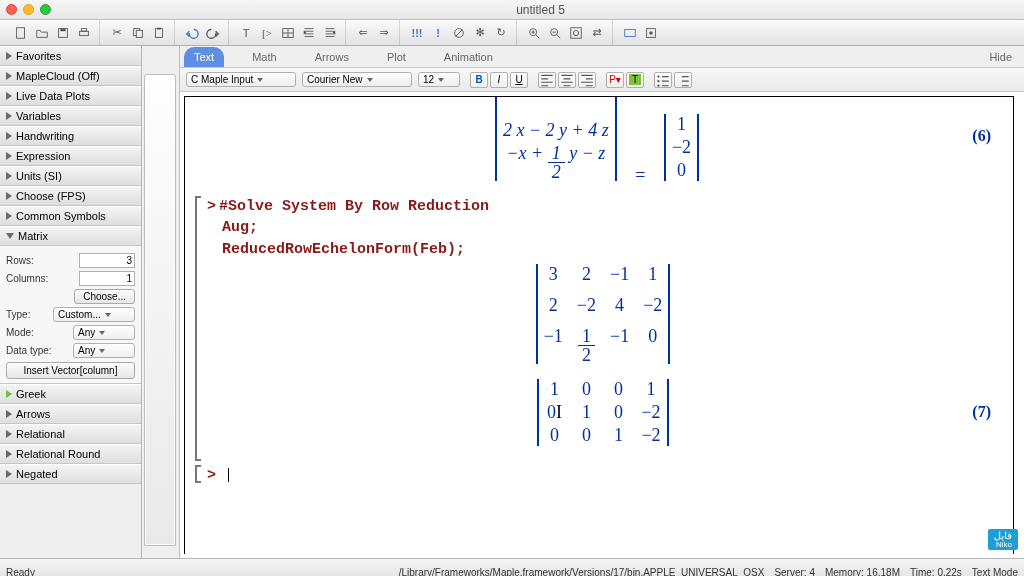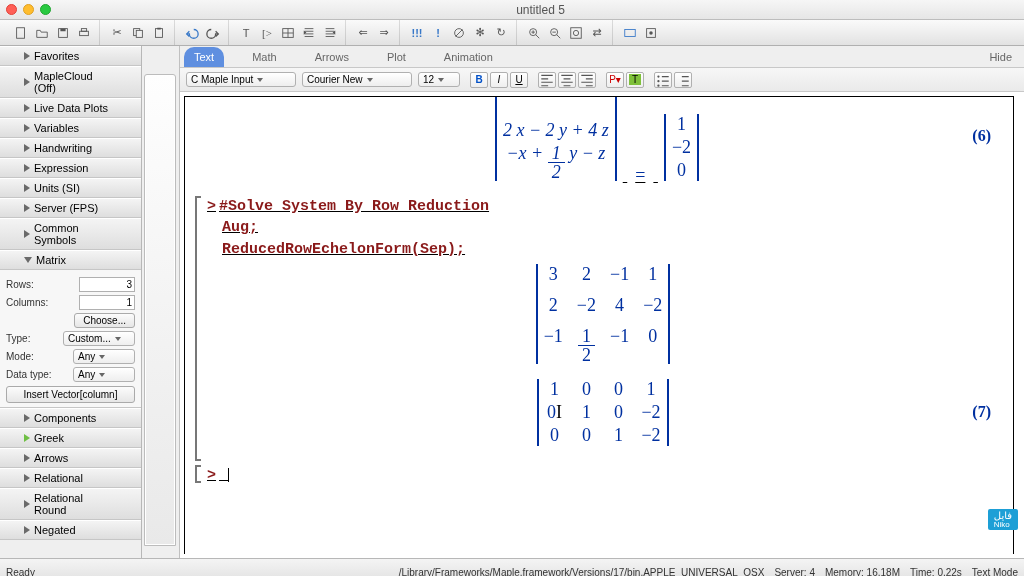--- a/index.html
+++ b/index.html
@@ -19,21 +19,21 @@
 .tool-group { display: flex; gap: 3px; padding: 0 6px; border-right: 1px solid rgba(0,0,0,.12); height: 100%; align-items: center; }
 .tool-group:last-child { border-right: none; }
 .tbtn { width: 18px; height: 18px; display: flex; align-items: center; justify-content: center; color: #555; cursor: pointer; border-radius: 2px; }
 .tbtn svg { width: 14px; height: 14px; }
 
 
 .main { display: flex; height: calc(576px - 20px - 26px - 18px); }
 
 
 .sidebar { width: 142px; background: #efefef; border-right: 1px solid #b7b7b7; overflow-y: auto; }
-.palette-head { background: linear-gradient(#f4f4f4,#dedede); border-bottom: 1px solid #c6c6c6; border-top: 1px solid #fff; padding: 3px 24px; display: flex; align-items: center; gap: 4px; cursor: pointer; font-size: 11px; }
+.palette-head { background: linear-gradient(#f4f4f4,#dedede); border-bottom: 1px solid #c6c6c6; border-top: 1px solid #fff; padding: 3px 6px; display: flex; align-items: center; gap: 4px; cursor: pointer; font-size: 11px; }
 .tri { width: 0; height: 0; display: inline-block; }
 .tri-right { border-left: 6px solid #6a6a6a; border-top: 4px solid transparent; border-bottom: 4px solid transparent; }
 .tri-down { border-top: 6px solid #6a6a6a; border-left: 4px solid transparent; border-right: 4px solid transparent; }
 .tri-green-r { border-left: 6px solid #6fbf44; border-top: 4px solid transparent; border-bottom: 4px solid transparent; }
 .palette-body { background: #f7f7f7; padding: 4px 6px; border-bottom: 1px solid #c6c6c6; }
 .row-field { display: flex; align-items: center; gap: 4px; margin: 3px 0; }
 .row-field label { flex: 1; font-size: 10px; color: #333; }
 .row-field input, .row-field select { width: 56px; font-size: 10px; border: 1px solid #b0b0b0; background: #fff; padding: 1px 2px; }
 .btn-choose { font-size: 10px; border: 1px solid #aaa; background: linear-gradient(#fcfcfc,#e6e6e6); padding: 1px 8px; border-radius: 3px; cursor: pointer; margin-left: auto; }
 .btn-insert { display: block; width: 100%; font-size: 10px; border: 1px solid #aaa; background: linear-gradient(#fcfcfc,#e6e6e6); padding: 2px 4px; border-radius: 3px; cursor: pointer; margin-top: 4px; overflow: hidden; text-overflow: ellipsis; white-space: nowrap; }
@@ -49,39 +49,39 @@
 .ctab.active { background: #5f8fe0; color: #fff; border-radius: 10px 10px 0 0; }
 .hide-btn { margin-left: auto; font-size: 11px; color: #666; padding: 4px 8px; cursor: pointer; }
 .format-bar { height: 24px; border-bottom: 1px solid #c8c8c8; display: flex; align-items: center; gap: 6px; padding: 0 6px; background: linear-gradient(#f7f7f7,#eaeaea); }
 .sel { font-size: 10px; border: 1px solid #b0b0b0; border-radius: 3px; background: linear-gradient(#fff,#eee); padding: 1px 4px; display: flex; align-items: center; gap: 4px; cursor: pointer; }
 .sel .arrow { width: 0; height: 0; border-top: 4px solid #666; border-left: 3px solid transparent; border-right: 3px solid transparent; }
 .fbtn { width: 18px; height: 16px; border: 1px solid #b0b0b0; background: linear-gradient(#fff,#eee); border-radius: 2px; display: flex; align-items: center; justify-content: center; font-size: 10px; cursor: pointer; }
 .fbtn.bold { font-weight: bold; color: #0050c8; }
 .fbtn.italic { font-style: italic; }
 .fbtn.under { text-decoration: underline; }
 .fgroup { display: flex; gap: 2px; margin-left: 4px; }
-.docscroll { flex:1; overflow: auto; padding: 4px 10px 4px 4px; background: #fff; position: relative; text-decoration: underline; }
+.docscroll { flex:1; overflow: auto; padding: 4px 10px 4px 4px; background: #fff; position: relative; }
 .docpage { border: 1px solid #000; border-bottom: none; min-height: 100%; padding: 0 14px 20px 10px; font-family: "Times New Roman", serif; font-size: 16px; color: #000; position: relative; }
 .eq-right-num { position: absolute; right: 8px; font-weight: bold; font-size: 16px; }
 .exec-group { display: flex; margin-top: 4px; }
 .gbar { width: 6px; border-left: 2px solid #777; border-top: 2px solid #777; border-bottom: 2px solid #777; margin-right: 6px; position: relative; }
 .prompt { color: #8a1a1a; font-family: "Courier New", monospace; font-weight: bold; font-size: 15px; margin-right: 3px; }
 .maple-in { color: #8a1a1a; font-family: "Courier New", monospace; font-weight: bold; font-size: 15px; line-height: 1.35; }
 .maple-out { color: #0030a0; font-family: "Times New Roman", serif; font-size: 18px; text-align: center; margin: 4px 0 10px; }
 .matrix { display: inline-flex; align-items: center; }
 .mb-l, .mb-r { width: 2px; align-self: stretch; border: 2px solid #0030a0; margin: 0 6px; }
 .mb-l { border-right: none; }
 .mb-r { border-left: none; }
 .mgrid { display: grid; gap: 2px 14px; }
 .mcell { text-align: center; min-width: 18px; }
 .frac { display: inline-flex; flex-direction: column; align-items: center; line-height: 1; }
 .frac .n { border-bottom: 1.5px solid #0030a0; padding: 0 4px; }
 .frac .d { padding: 0 4px; }
 .cursor-i { display:inline-block; border-left:1px solid #000; height:14px; vertical-align:middle; }
-.watermark { position:absolute; right:6px; bottom:28px; background:#1d9fd6; color:#fff; font-size:10px; padding:2px 6px 1px; border-radius:2px; line-height:1; text-align:left; }
+.watermark { position:absolute; right:6px; bottom:8px; background:#1d9fd6; color:#fff; font-size:10px; padding:2px 6px 1px; border-radius:2px; line-height:1; text-align:right; }
 .watermark .sm { font-size:8px; display:block; }
 
 
 .statusbar { height: 28px; background: linear-gradient(#f4f4f4,#dedede); border-top: 1px solid #b7b7b7; font-size: 10px; color: #333; display: flex; align-items: center; padding: 0 6px; gap: 10px; }
 .statusbar .grow { flex: 1; }
 </style>
 </head>
 <body>
 
 <div class="titlebar">
@@ -250,21 +250,21 @@
     <div class="palette-head">
         <span class="tri tri-right"></span>
         <span>Expression</span>
       </div>
     <div class="palette-head">
         <span class="tri tri-right"></span>
         <span>Units (SI)</span>
       </div>
     <div class="palette-head">
         <span class="tri tri-right"></span>
-        <span>Server (FPS)</span>
+        <span>Choose (FPS)</span>
       </div>
     <div class="palette-head">
         <span class="tri tri-right"></span>
         <span>Common Symbols</span>
       </div>
     <div class="palette-head">
         <span class="tri tri-down"></span>
         <span>Matrix</span>
       </div>
     <div class="palette-body">
@@ -274,45 +274,41 @@
         </div>
       <div class="row-field">
           <label>Columns:</label>
           <input style="text-align: right;" value="1">
         </div>
       <div class="row-field">
           <button class="btn-choose">Choose...</button>
         </div>
       <div class="row-field">
           <label>Type:</label>
-          <div class="sel" style="width:72px">
+          <div class="sel" style="width:82px">
             <span>Custom...</span>
             <span class="arrow"></span>
           </div>
         </div>
       <div class="row-field">
           <label>Mode:</label>
           <div class="sel" style="width:62px">
             <span>Any</span>
             <span class="arrow"></span>
           </div>
         </div>
       <div class="row-field">
           <label>Data type:</label>
           <div class="sel" style="width:62px">
             <span>Any</span>
             <span class="arrow"></span>
           </div>
         </div>
       <button class="btn-insert">Insert Vector[column]</button>
     </div>
-    <div class="palette-head">
-        <span class="tri tri-right"></span>
-        <span>Components</span>
-      </div>
     <div class="palette-head">
         <span class="tri tri-green-r"></span>
         <span>Greek</span>
       </div>
     <div class="palette-head">
         <span class="tri tri-right"></span>
         <span>Arrows</span>
       </div>
     <div class="palette-head">
         <span class="tri tri-right"></span>
@@ -426,21 +422,21 @@
             <span class="mb-r"></span>
           </span>
           <span class="eq-right-num" style="top:30px">(6)</span>
         </div>
 
         <div class="exec-group">
           <div class="gbar"></div>
           <div style="flex:1">
             <div><span class="prompt">&gt;</span><span class="maple-in">#Solve System By Row Reduction</span></div>
             <div style="padding-left:15px"><span class="maple-in">Aug;</span></div>
-            <div style="padding-left:15px"><span class="maple-in">ReducedRowEchelonForm(Sep);</span></div>
+            <div style="padding-left:15px"><span class="maple-in">ReducedRowEchelonForm(Feb);</span></div>
 
             <div class="maple-out">
               <span class="matrix">
                 <span class="mb-l"></span>
                 <span class="mgrid" style="grid-template-columns:repeat(4,auto);row-gap:10px">
                   <span class="mcell">3</span>
                     <span class="mcell">2</span>
                     <span class="mcell">−1</span>
                     <span class="mcell">1</span>
                   <span class="mcell">2</span>

